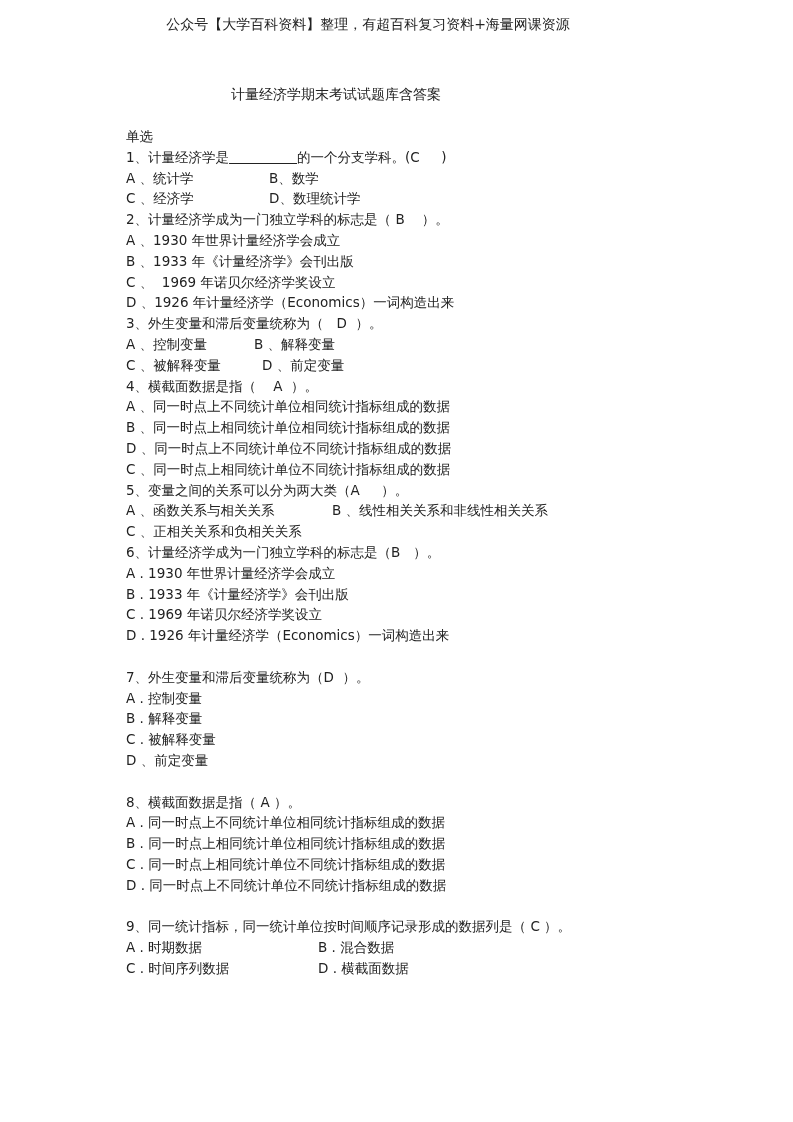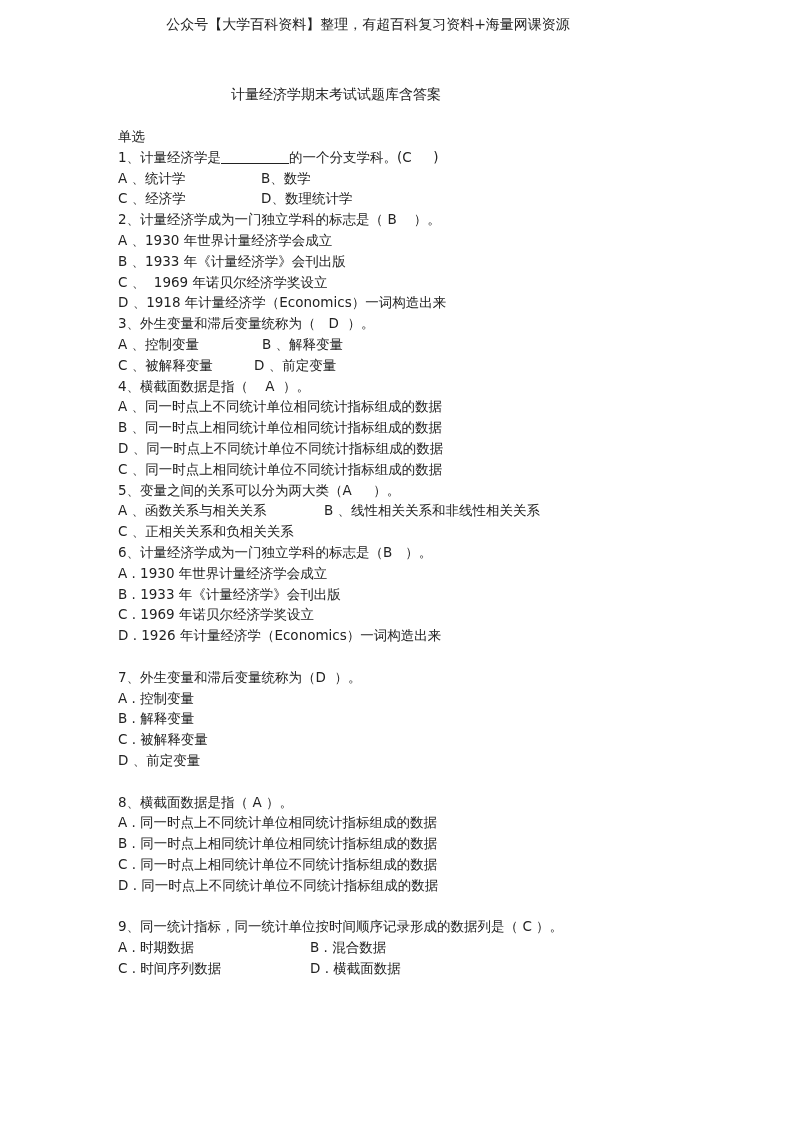--- a/index.html
+++ b/index.html
@@ -4,21 +4,21 @@
 <style>
   html, body { margin: 0; padding: 0; background: #ffffff; }
   body { width: 793px; height: 1122px; position: relative; overflow: hidden;
          font-family: "DejaVu Serif", "Liberation Serif", serif; color: #1a1a1a; }
   .header { position: absolute; top: 16px; left: 0; width: 736px; text-align: center;
             font-size: 14px; color: #222; }
   .title { position: absolute; top: 86px; left: 0; width: 672px; text-align: center;
            font-family: "DejaVu Sans", sans-serif; font-size: 14px; color: #222; }
   .content { position: absolute; left: 118px; top: 126px; width: 600px; }
   .line { height: 20.8px; line-height: 20.8px; font-size: 13.5px; white-space: pre;
-          font-family: "DejaVu Sans", sans-serif; color: #222; position: relative; }
+          font-family: "DejaVu Sans", sans-serif; color: #222; position: relative; margin-left: 8px; }
   .gap { height: 20.8px; }
   .col2 { position: absolute; top: 0; }
   .blank { display: inline-block; width: 68px; border-bottom: 1px solid #222; height: 14px; vertical-align: -2px; }
 </style>
 </head>
 <body>
 
 <div class="header">公众号【大学百科资料】整理，有超百科复习资料+海量网课资源</div>
 <div class="title">计量经济学期末考试试题库含答案</div>
 
@@ -26,24 +26,24 @@
   <div class="line">单选</div>
 
   <div class="line"><span>1、计量经济学是</span><span class="blank"></span><span>的一个分支学科。(C     )</span></div>
   <div class="line"><span>A 、统计学</span><span class="col2" style="left:143px">B、数学</span></div>
   <div class="line"><span>C 、经济学</span><span class="col2" style="left:143px">D、数理统计学</span></div>
 
   <div class="line">2、计量经济学成为一门独立学科的标志是（ B    ）。</div>
   <div class="line">A 、1930 年世界计量经济学会成立</div>
   <div class="line">B 、1933 年《计量经济学》会刊出版</div>
   <div class="line">C 、  1969 年诺贝尔经济学奖设立</div>
-  <div class="line">D 、1918 年计量经济学（Economics）一词构造出来</div>
+  <div class="line">D 、1926 年计量经济学（Economics）一词构造出来</div>
 
   <div class="line">3、外生变量和滞后变量统称为（   D  ）。</div>
-  <div class="line"><span>A 、控制变量</span><span class="col2" style="left:144px">B 、解释变量</span></div>
+  <div class="line"><span>A 、控制变量</span><span class="col2" style="left:128px">B 、解释变量</span></div>
   <div class="line"><span>C 、被解释变量</span><span class="col2" style="left:136px">D 、前定变量</span></div>
 
   <div class="line">4、横截面数据是指（    A  ）。</div>
   <div class="line">A 、同一时点上不同统计单位相同统计指标组成的数据</div>
   <div class="line">B 、同一时点上相同统计单位相同统计指标组成的数据</div>
   <div class="line">D 、同一时点上不同统计单位不同统计指标组成的数据</div>
   <div class="line">C 、同一时点上相同统计单位不同统计指标组成的数据</div>
 
   <div class="line">5、变量之间的关系可以分为两大类（A     ）。</div>
   <div class="line"><span>A 、函数关系与相关关系</span><span class="col2" style="left:206px">B 、线性相关关系和非线性相关关系</span></div>

